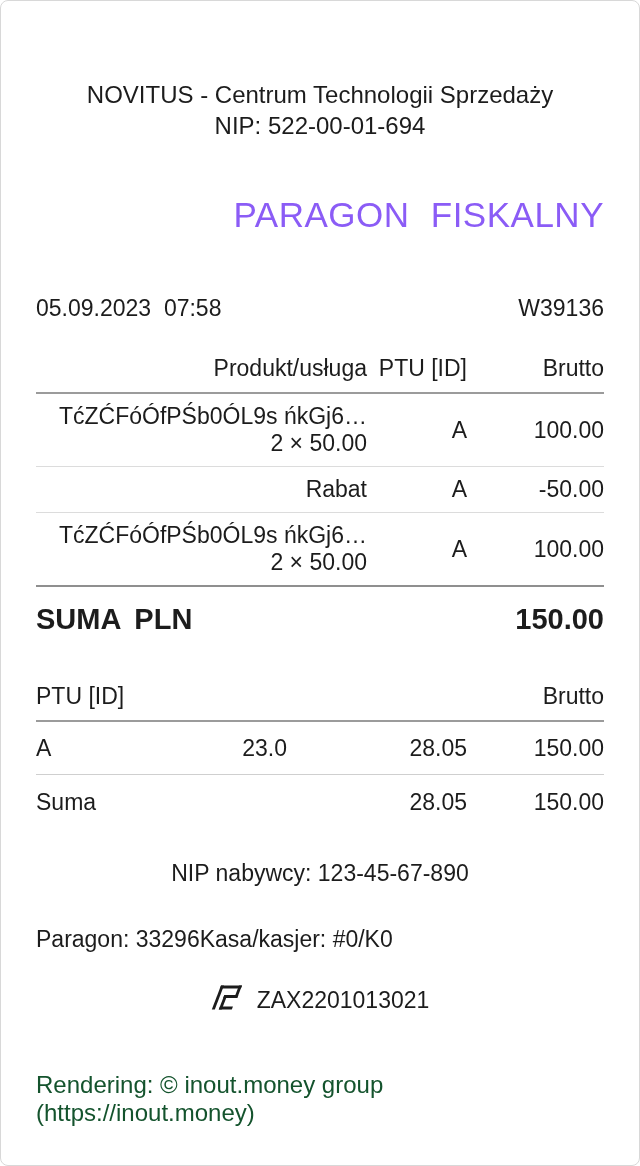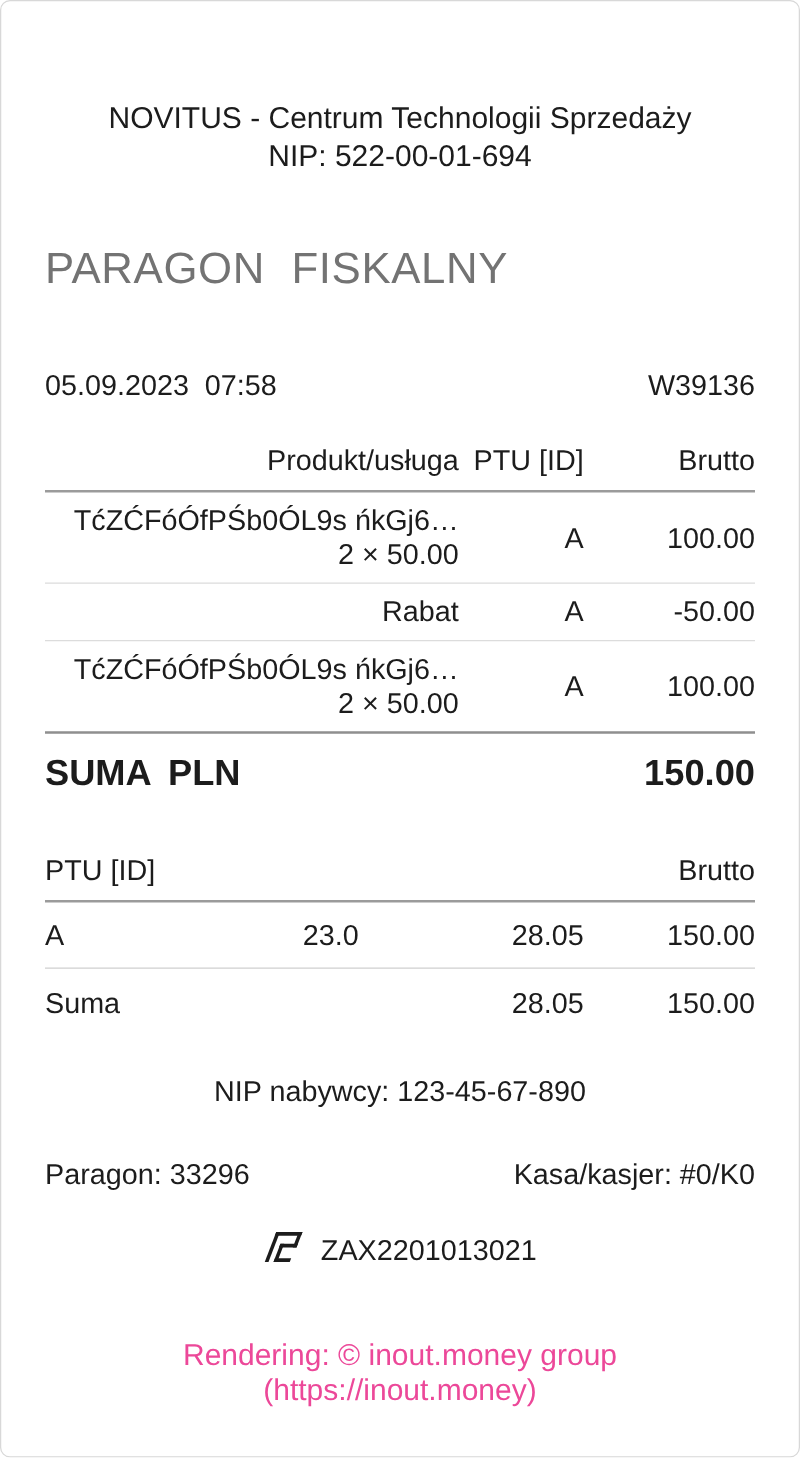--- a/index.html
+++ b/index.html
@@ -22,26 +22,26 @@
   .merchant-block {
     margin-top: 66px;
     text-align: center;
     font-size: 24px;
     line-height: 31px;
     color: #1c1c1c;
   }
   
   .receipt-title {
     margin-top: 52px;
-    text-align: left;
+    text-align: right;
     font-size: 35px;
     line-height: 44px;
     letter-spacing: 0.5px;
     word-spacing: 11px;
-    color: #737373;
+    color: #8b5cf6;
   }
   
   .meta-row {
     margin-top: 56px;
     display: flex;
     justify-content: space-between;
     align-items: baseline;
     font-size: 23px;
     line-height: 30px;
   }
@@ -103,40 +103,39 @@
   .buyer-nip {
     margin-top: 42px;
     text-align: center;
     font-size: 23px;
     line-height: 30px;
   }
   
   .register-row {
     margin-top: 36px;
     display: flex;
-    justify-content: space-between;
+    justify-content: flex-start;
     align-items: baseline;
     font-size: 23px;
     line-height: 30px;
   }
   
   .fiscal-row {
     margin-top: 30px;
     display: flex;
     justify-content: center;
     align-items: center;
     font-size: 23px;
   }
   .fiscal-logo { margin-right: 13px; display: inline-block; }
   
   .rendering-note {
     margin-top: 54px;
-    text-align: center;
     font-size: 24px;
-    color: #ec4899;
+    color: #14532d;
   }
 </style>
 </head>
 <body>
 
 <div class="receipt-card">
 
   <div class="merchant-block">
     <div>NOVITUS - Centrum Technologii Sprzedaży</div>
     <div>NIP: 522-00-01-694</div>

